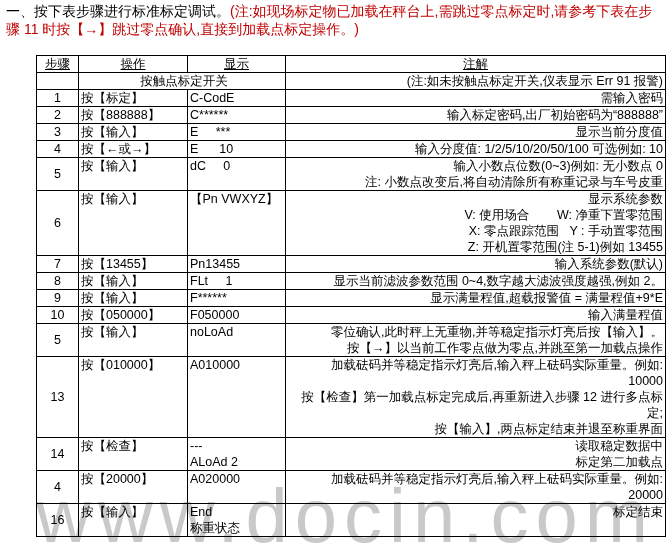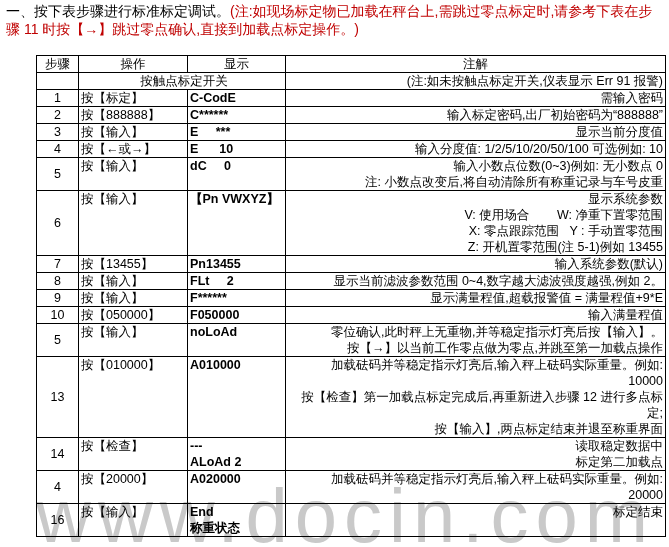--- a/index.html
+++ b/index.html
@@ -15,26 +15,26 @@
   .heading {
     position:relative; z-index:1; margin:2px 3px 17px 6px;
     font-size:14px; line-height:18px;
   }
   .heading .red { color:#c00000; }
   table.cal {
     position:relative; z-index:1; border-collapse:collapse; table-layout:fixed;
     margin-left:36px; width:629px; font-size:12.5px; line-height:16px;
   }
   table.cal th, table.cal td { border:1px solid #000; padding:0 2px; }
-  table.cal th { font-weight:normal; text-align:center; height:16px; }
+  table.cal th { font-weight:normal; text-align:center; height:16px;text-decoration:underline; }
   td.c-step  { text-align:center; vertical-align:middle; }
   td.c-op    { padding-left:7px; vertical-align:top; white-space:pre-wrap; }
   td.c-op.merged { text-align:center; padding-left:6px; vertical-align:middle; }
   td.c-display {
-    font-family:"Liberation Sans", sans-serif; font-weight:bold;
+    font-family:"Liberation Sans", sans-serif; font-weight:normal;
     padding-left:5px; vertical-align:top; white-space:pre-wrap;
   }
   td.c-note  { padding-left:5px; vertical-align:top; white-space:pre-wrap;text-align:right; }
 </style>
 </head>
 <body>
 
 <div class="page">
 
   <div class="watermark">www.docin.com</div>
@@ -106,21 +106,21 @@
         </tr>
         <tr>
           <td class="c-step">7</td>
           <td class="c-op">按【13455】</td>
           <td class="c-display">Pn13455</td>
           <td class="c-note">输入系统参数(默认)</td>
         </tr>
         <tr>
           <td class="c-step">8</td>
           <td class="c-op">按【输入】</td>
-          <td class="c-display">FLt     2</td>
+          <td class="c-display">FLt     1</td>
           <td class="c-note">显示当前滤波参数范围 0~4,数字越大滤波强度越强,例如 2。</td>
         </tr>
         <tr>
           <td class="c-step">9</td>
           <td class="c-op">按【输入】</td>
           <td class="c-display">F******</td>
           <td class="c-note">显示满量程值,超载报警值 = 满量程值+9*E</td>
         </tr>
         <tr>
           <td class="c-step">10</td>

